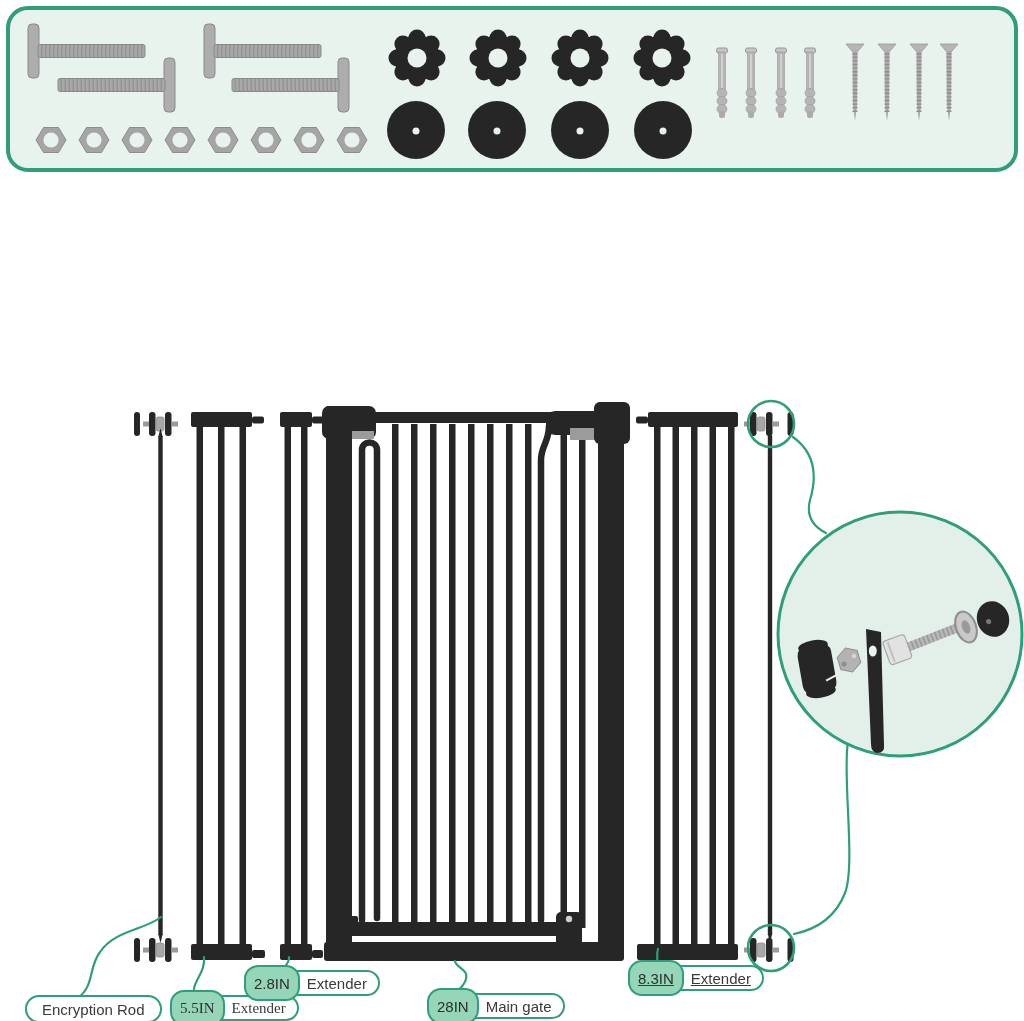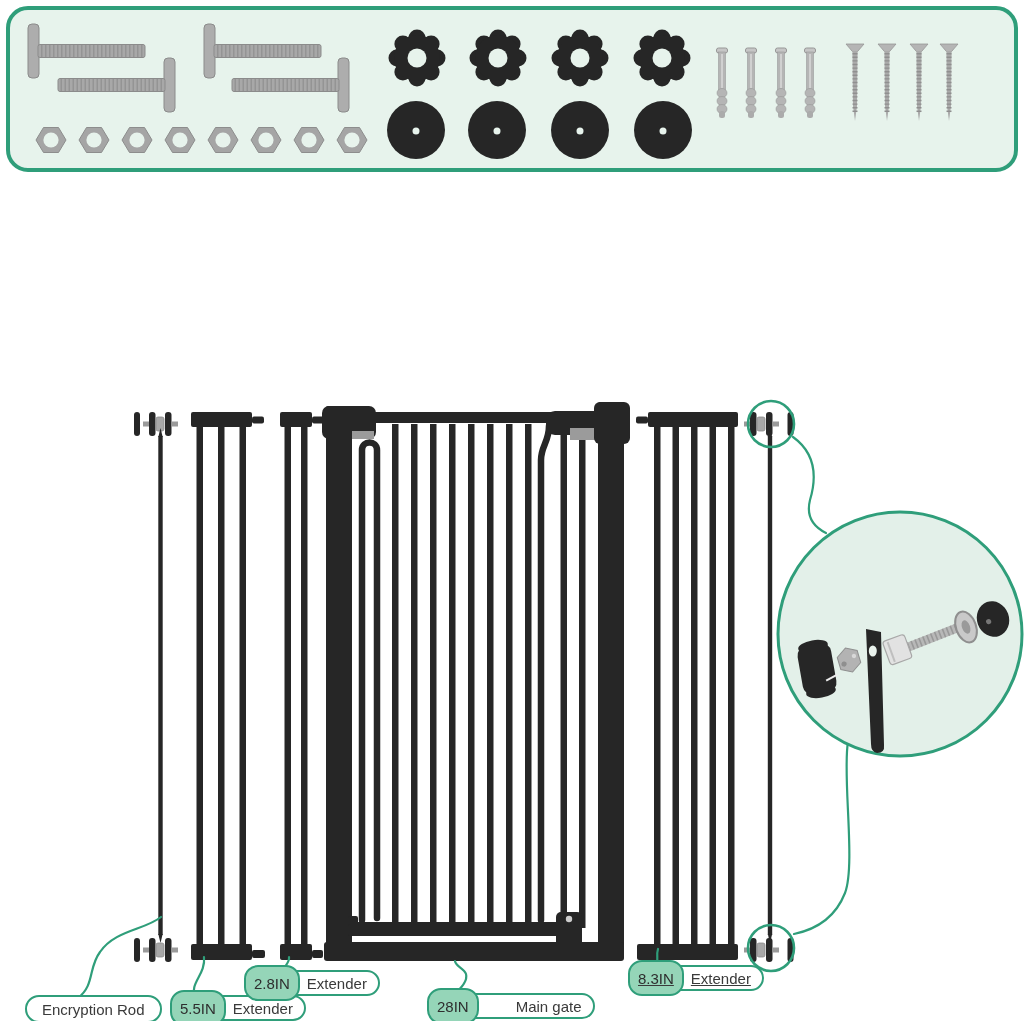--- a/index.html
+++ b/index.html
@@ -261,31 +261,31 @@
     <path d="M285,973 C281,967 290,964 289,957" class="tealLine"></path>
     <path d="M452,996 C462,988 468,981 466,974 C464,968 455,966 455,961" class="tealLine"></path>
     <path d="M650,969 C662,965 655,958 658,949" class="tealLine"></path>
   </g>
 </svg>
 
 <div class="pill plain" style="left:25px;top:995px;min-width:136px;">
   <span>Encryption Rod</span>
 </div>
 
-<div class="pill combo" style="left:170px;top:995px;">
+<div class="pill combo" style="left:170px;top:995px;font-family:Liberation Serif, serif;">
   <span class="pill-size">5.5IN</span>
   <span>Extender</span>
 </div>
 
 <div class="pill combo" style="left:244px;top:970px;">
   <span class="pill-size">2.8IN</span>
   <span>Extender</span>
 </div>
 
-<div class="pill combo" style="left:427px;top:993px;gap:30px;">
+<div class="pill combo" style="left:427px;top:993px;">
   <span class="pill-size">28IN</span>
   <span>Main gate</span>
 </div>
 
 <div class="pill combo" style="left:628px;top:965px;text-decoration:underline;">
   <span class="pill-size">8.3IN</span>
   <span>Extender</span>
 </div>
 
 </body></html>

